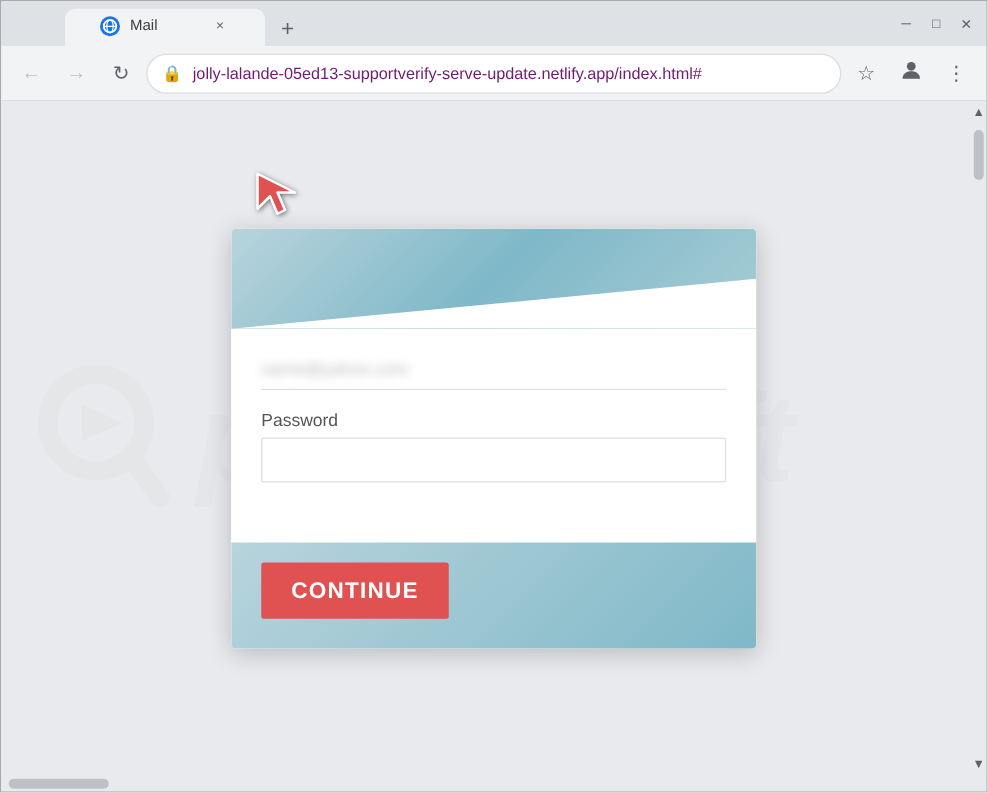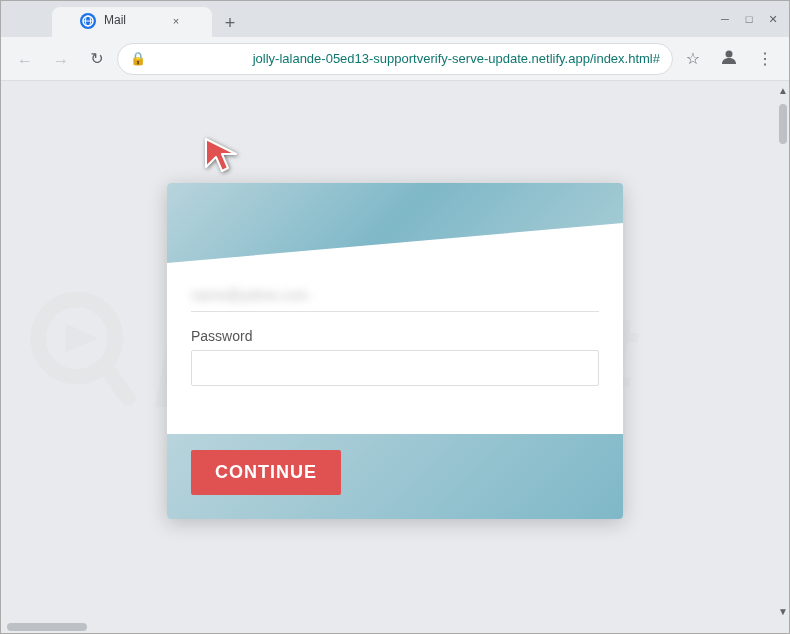--- a/index.html
+++ b/index.html
@@ -99,21 +99,21 @@
       border-radius: 16px;
       display: flex;
       align-items: center;
       padding: 0 12px;
       gap: 8px;
       border: 1px solid #dadce0;
       font-size: 13px;
       color: #3c4043;
     }
     .lock-icon { color: #5f6368; font-size: 13px; }
-    .address-text { font-size: 13px; color: #0f766e; flex: 1; text-align: right; }
+    .address-text { font-size: 13px; color: #701a75; flex: 1; }
     .star-btn, .person-btn, .menu-btn {
       width: 32px; height: 32px;
       border-radius: 50%;
       display: flex; align-items: center; justify-content: center;
       cursor: pointer; color: #5f6368; font-size: 16px;
     }
 
     
     .page-content {
       flex: 1;
@@ -158,21 +158,21 @@
     }
     .arrow-cursor svg {
       width: 60px;
       height: 60px;
       filter: drop-shadow(1px 1px 2px rgba(0,0,0,0.5));
     }
 
     
     .login-card {
       position: relative;
-      width: 456px;
+      width: 420px;
       background: white;
       border-radius: 4px;
       box-shadow: 0 4px 20px rgba(0,0,0,0.2);
       overflow: hidden;
       z-index: 10;
     }
     .card-header {
       background: linear-gradient(135deg, #b8d4dc 0%, #7fb8c8 50%, #a8cdd5 100%);
       height: 80px;
       position: relative;

